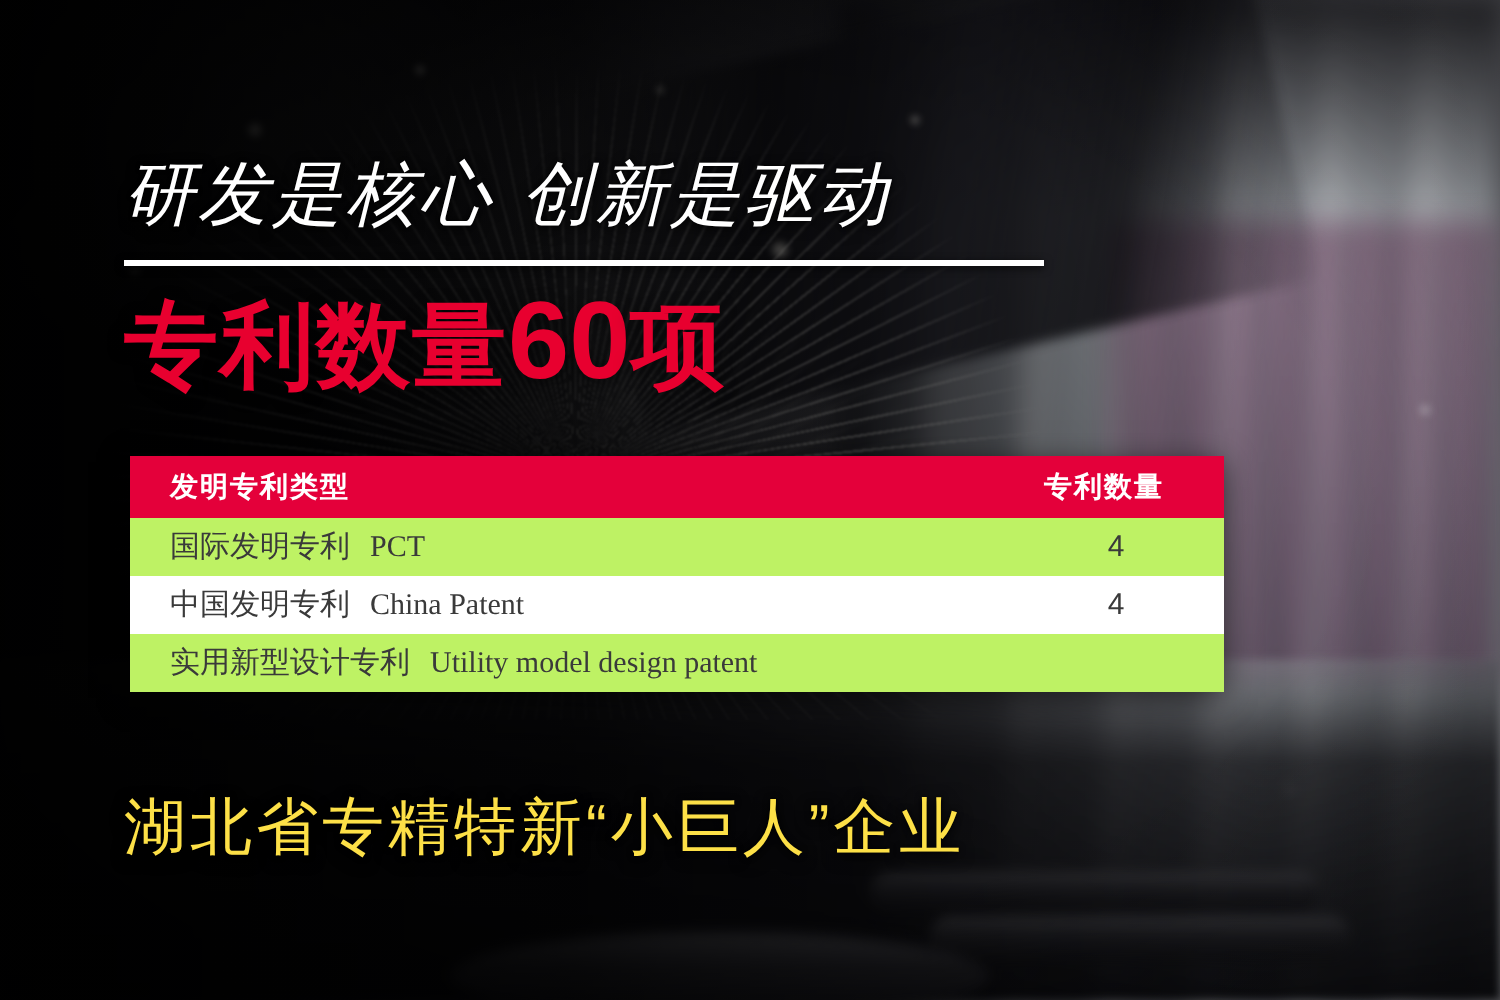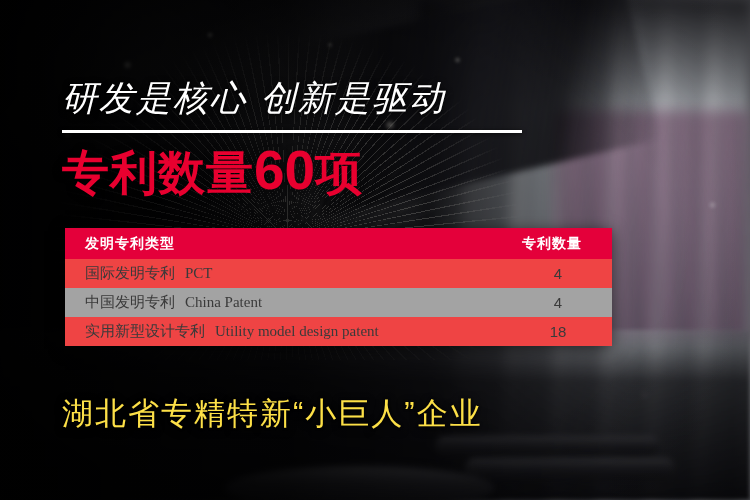--- a/index.html
+++ b/index.html
@@ -224,22 +224,22 @@
     overflow: hidden;
     font-family: Liberation Serif, serif;
   }
   .cell-count {
     flex: 0 0 108px;
     text-align: center;
     color: #3a3a3a;
     font-size: 15px;
   }
   .thead .cell-count { text-align: center; padding-right: 6px; }
-  .row-odd  { background: #ef4444; }
-  .row-even { background: #a3a3a3; }
+  .row-odd  { background: #bef264; }
+  .row-even { background: #ffffff; }
 
   .cell-type .cn { letter-spacing: 0px; }
   .cell-type .en { margin-left: 10px; }
 
   .footline {
     position: absolute;
     left: 62px;
     top: 398px;
     color: #fde047;
     font-size: 31px;
@@ -300,21 +300,20 @@
         <div class="cell-type">
           <span class="cn">中国发明专利</span><span class="en">China Patent</span>
         </div>
         <div class="cell-count">4</div>
       </div>
 
       <div class="trow row-odd">
         <div class="cell-type">
           <span class="cn">实用新型设计专利</span><span class="en">Utility model design patent</span>
         </div>
-        <div class="cell-count">18</div>
       </div>
 
 
     </div>
 
     <div class="footline">湖北省专精特新“小巨人”企业</div>
 
   </div>
 </div>
 

